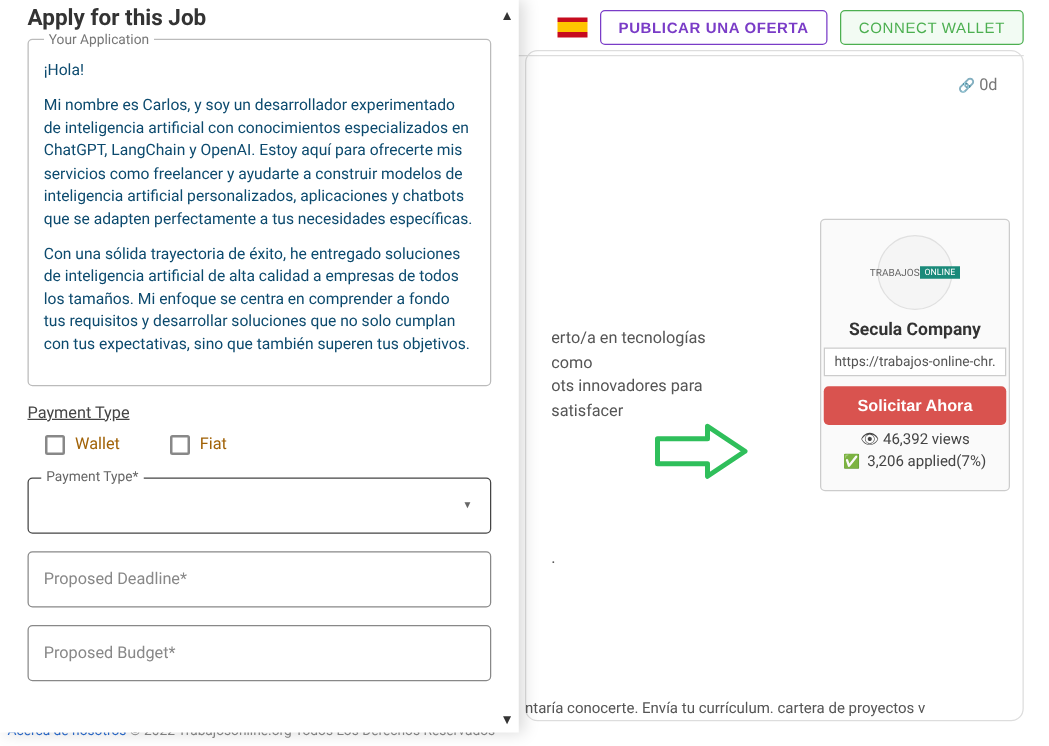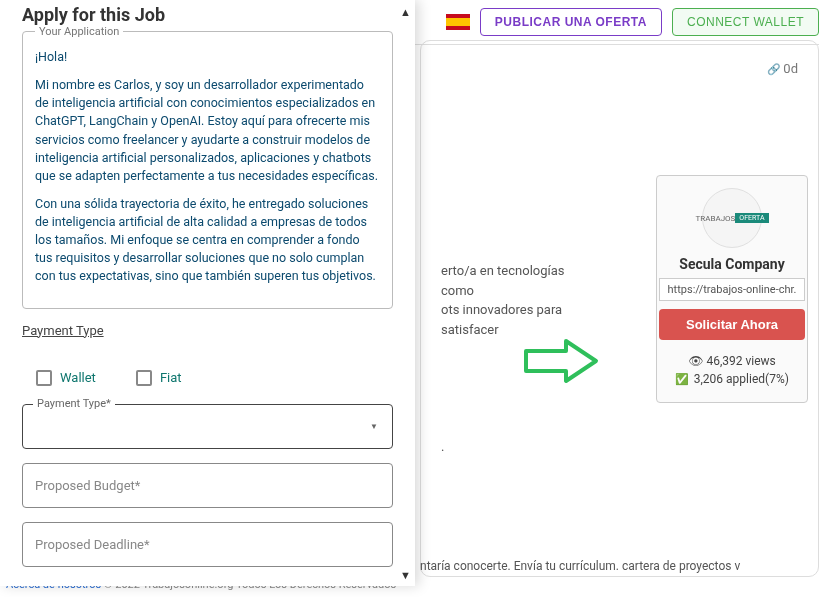--- a/index.html
+++ b/index.html
@@ -131,21 +131,21 @@
     display: block;
     width: 100%;
     background: #d9534f;
     color: #fff;
     border: none;
     border-radius: 4px;
     padding: 8px 0;
     font-size: 13px;
     font-weight: 600;
     cursor: pointer;
-    margin-bottom: 14px;
+    margin-bottom: 4px;
   }
   .stat-line {
     font-size: 12px;
     color: #444;
     margin: 4px 0;
   }
   .check-green {
     color: #4caf50;
     margin-right: 2px;
     font-size: 11px;
@@ -227,22 +227,21 @@
   .checkbox-row {
     display: flex;
     gap: 40px;
     padding-left: 14px;
     margin-bottom: 18px;
   }
   .cb-item {
     display: flex;
     gap: 8px;
     font-size: 13px;
-    color: #0f766e;
-    margin-top: 22px;
+    color: #a16207;
   }
   .cb-box {
     width: 16px; height: 16px;
     border: 2px solid #888;
     border-radius: 2px;
     cursor: pointer;
   }
 
   .field {
     border: 1px solid #888;
@@ -295,21 +294,21 @@
       <span>.</span>
     </div>
 
     <svg class="arrow" width="80" height="50">
       <path d="M5 15 L45 15 L45 5 L75 25 L45 45 L45 35 L5 35 Z" fill="none" stroke="#2fbf5b" stroke-width="4" stroke-linejoin="round"></path>
     </svg>
 
     <div class="company-card">
       <div class="avatar">
         <span>TRABAJOS</span>
-        <span class="avatar-inner">OFERTA</span>
+        <span class="avatar-inner">ONLINE</span>
       </div>
       <div class="company-name">Secula Company</div>
       <div class="company-url">https://trabajos-online-chr.</div>
       <button class="btn-red">Solicitar Ahora</button>
       <div class="stat-line">
         <span>👁</span>
         <span>46,392</span>
         <span>views</span>
       </div>
       <div class="stat-line">
@@ -355,19 +354,19 @@
       <span>Fiat</span>
     </label>
   </div>
 
   <div class="field select">
     <span class="field-legend">Payment Type*</span>
     &nbsp;
   </div>
 
   <div class="field">
+    <span>Proposed Deadline*</span>
+  </div>
+
+  <div class="field">
     <span>Proposed Budget*</span>
   </div>
-
-  <div class="field">
-    <span>Proposed Deadline*</span>
-  </div>
 </div>
 
 </body></html>

